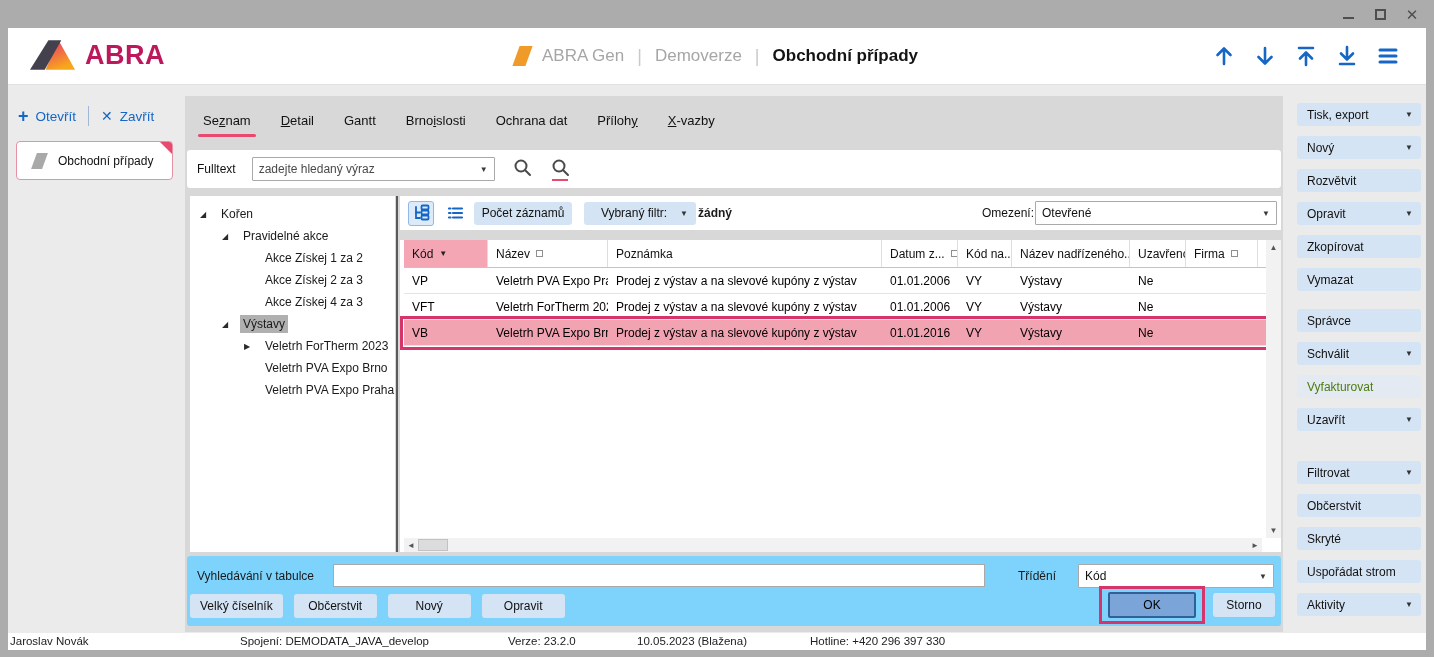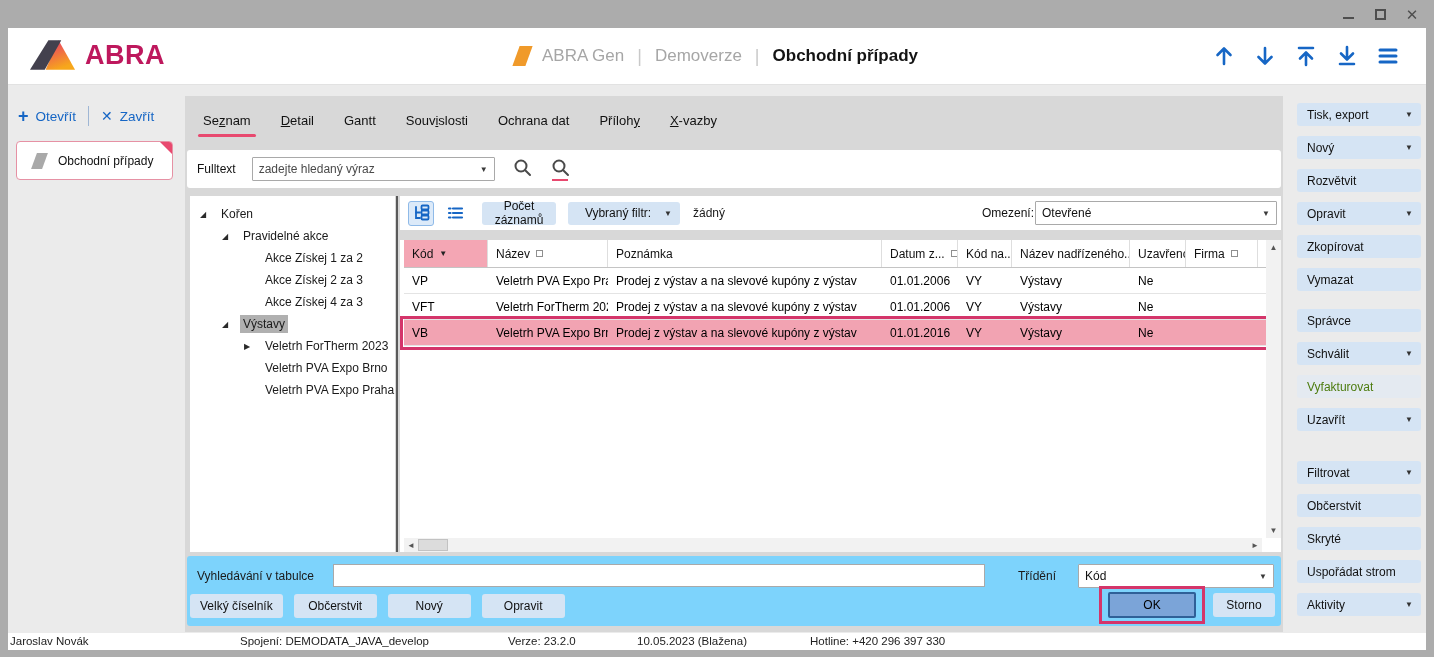--- a/index.html
+++ b/index.html
@@ -65,24 +65,24 @@
   .tree-label{padding:2px 3px;}
   .tree-label.selected{background:#B0B0B0;}
   .vsep{position:absolute;left:211px;top:100px;width:2px;height:356px;background:#5A5A5A;}
   
   .table-panel{position:absolute;left:215px;top:100px;width:881px;height:356px;background:#fff;}
   .tbl-toolbar{position:absolute;left:0;top:0;width:881px;height:34px;display:flex;align-items:center;}
   .icon-btn{width:26px;height:25px;margin-left:8px;display:flex;align-items:center;justify-content:center;border-radius:3px;border:1px solid transparent;cursor:pointer;}
   .icon-btn.selected{background:#DCEAF9;border-color:#8FBAE8;}
   .icon-btn svg{stroke:var(--blue);fill:none;stroke-width:1.8;stroke-linecap:round;}
   .soft-btn{height:23px;background:var(--btn-bg);border:none;border-radius:3px;font:inherit;color:#111;cursor:pointer;display:flex;align-items:center;justify-content:center;}
-  .count-btn{margin-left:14px;width:74px;}
+  .count-btn{margin-left:6px;width:98px;}
   .filter-btn{margin-left:12px;width:112px;position:relative;padding-right:18px;}
   .filter-btn .carr{position:absolute;right:8px;font-size:8px;color:#333;}
-  .filter-val{margin-left:13px;font-weight:normal;}
+  .filter-val{margin-left:2px;font-weight:bold;}
   .restr-label{position:absolute;left:582px;color:#111;}
   .restr-combo{position:absolute;left:635px;top:5px;width:242px;}
   .grid-gap{position:absolute;left:0;top:34px;width:881px;height:10px;background:#D8D8D8;}
   .thead{position:absolute;left:4px;top:44px;width:862px;height:28px;display:flex;border-bottom:1px solid #C4C4C4;}
   .th{display:flex;align-items:center;padding-left:8px;border-right:1px solid #DEDEDE;font-size:12px;color:#111;overflow:hidden;white-space:nowrap;cursor:pointer;flex:none;}
   .th.sorted{background:var(--header-pink);}
   .sort-arrow{font-size:8px;margin-left:6px;color:#222;}
   .col-marker{width:7px;height:7px;border:1px solid #8F8F8F;margin-left:6px;flex:none;}
   .tbody{position:absolute;left:4px;top:72px;width:862px;}
   .tr{display:flex;width:862px;height:26px;border-bottom:1px solid #E4E4E4;cursor:pointer;}
@@ -189,21 +189,21 @@
       <span class="doc-corner"></span>
       <span class="para-gray"></span>
       <span class="doc-label">Obchodní případy</span>
     </div>
 
     <div class="main">
       <div class="tabs">
           <div class="tab active"><span>Se</span><span class="accel">z</span><span>nam</span></div>
           <div class="tab"><span></span><span class="accel">D</span><span>etail</span></div>
           <div class="tab">Gantt</div>
-          <div class="tab"><span>Souv</span><span class="accel">i</span><span>slosti</span></div>
+          <div class="tab"><span>Brno</span><span class="accel">i</span><span>slosti</span></div>
           <div class="tab">Ochrana dat</div>
           <div class="tab"><span>Příloh</span><span class="accel">y</span><span></span></div>
           <div class="tab"><span></span><span class="accel">X</span><span>-vazby</span></div>
         </div>
 
       <div class="fulltext">
         <span class="ft-label">Fulltext</span>
         <div class="combo ft-combo">
           <input placeholder="zadejte hledaný výraz" style="">
           <span class="carr">▼</span>

